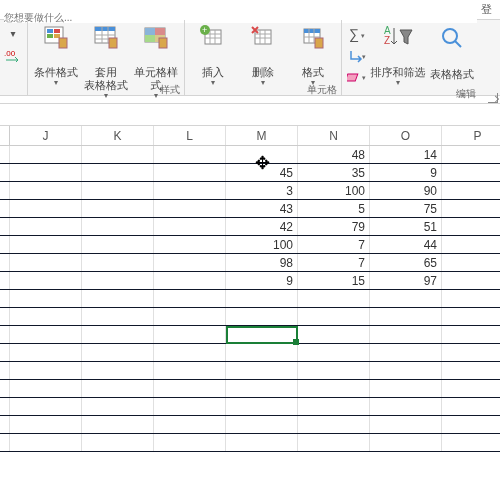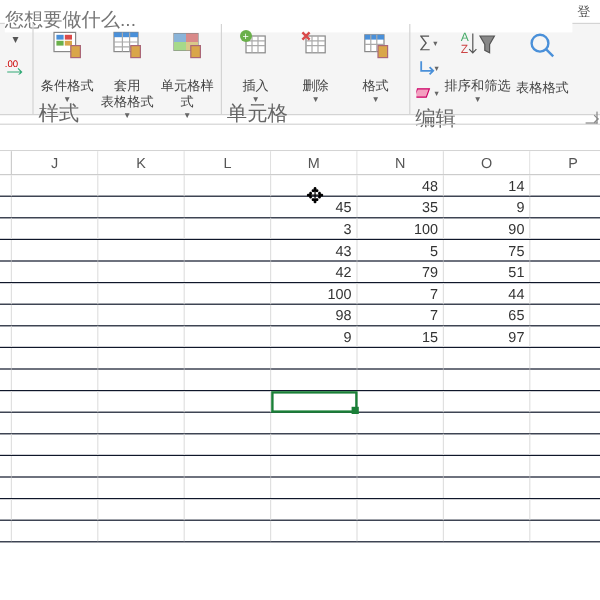--- a/index.html
+++ b/index.html
@@ -1,23 +1,23 @@
 <!DOCTYPE html>
 <html><head>
 <meta charset="utf-8">
 <style>
 * { margin:0; padding:0; box-sizing:border-box; }
 body { font-family:"Microsoft YaHei","Segoe UI",sans-serif; font-size:12px; background:#fff; color:#444; width:500px; height:500px; overflow:hidden; position:relative; }
 .search-bar { height:20px; background:#fff; border-bottom:1px solid #d4d4d4; display:flex; align-items:center; padding:0 4px; }
-.search-input { border:none; outline:none; font-size:16px; color:#999; flex:1;margin-top:16px; }
+.search-input { border:none; outline:none; font-size:10px; color:#999; flex:1;margin-top:16px; }
 .login { font-size:11px; color:#555; padding:0 4px; }
 .ribbon { display:flex; height:76px; border-bottom:1px solid #d4d4d4; background:#f5f5f5; }
 .group { display:flex; flex-direction:column; border-right:1px solid #d4d4d4; padding:2px 4px 0; }
 .group-items { display:flex; gap:2px; flex:1; align-items:flex-start; }
-.group-label { text-align:left; font-size:17px; color:#666; padding:1px 0 3px; position:relative; }
+.group-label { text-align:right; font-size:10px; color:#666; padding:1px 0 3px; position:relative; }
 .launcher { position:absolute; right:2px; bottom:2px; width:10px; height:10px; border:1px solid #888; border-top:none; border-left:none; }
 .launcher::after { content:""; position:absolute; right:-1px; bottom:-1px; width:4px; height:4px; border-right:1px solid #888; border-bottom:1px solid #888; transform:rotate(-45deg) translate(1px,-1px); }
 .big-btn { display:flex; flex-direction:column; align-items:center; justify-content:flex-start; width:48px; height:60px; padding-top:2px; cursor:pointer; }
 .big-btn .lbl { font-size:11px; text-align:center; line-height:13px; margin-top:16px; color:#444; }
 .icon-box { width:32px; height:28px; display:flex; align-items:center; justify-content:center; }
 .dd { font-size:8px; color:#666; margin-top:-1px; }
 .small-col { display:flex; flex-direction:column; gap:1px; padding-top:2px; }
 .small-btn { width:22px; height:20px; display:flex; align-items:center; justify-content:center; cursor:pointer; }
 .left-edge { width:28px; display:flex; flex-direction:column; justify-content:flex-start; padding:4px 2px; gap:4px; border-right:1px solid #d4d4d4; }
 .edge-item { width:22px; height:18px; display:flex; align-items:center; justify-content:center; font-size:10px; color:#555; }

